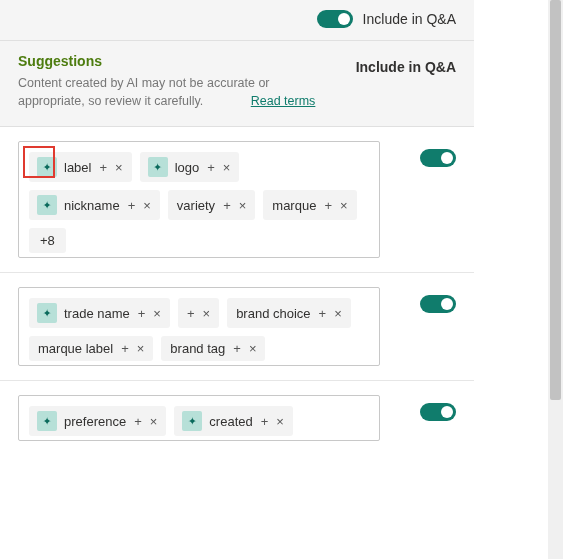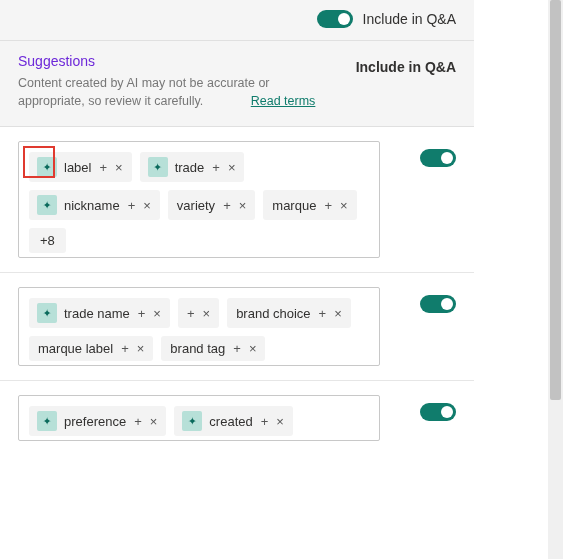--- a/index.html
+++ b/index.html
@@ -30,23 +30,23 @@
   .header-row {
     background: #f5f5f5;
     border-bottom: 1px solid #e0e0e0;
     padding: 12px 18px 16px 18px;
     display: flex;
     justify-content: space-between;
     align-items: flex-start;
   }
   .suggestions-block { max-width: 320px; }
   .suggestions-title {
-    font-weight: 400;
+    font-weight: 700;
     font-size: 14px;
-    color: #6d28d9;
+    color: #4d7c0f;
     margin-bottom: 6px;
   }
   .suggestions-desc {
     font-size: 12.5px;
     color: #777;
     line-height: 1.4;
   }
   .read-terms {
     color: #107c6c;
     text-decoration: underline;
@@ -184,21 +184,21 @@
     <div class="chip-box">
       <span class="chip">
         <span class="sparkle-icon">✦</span>
         <span class="highlight-box"></span>
         <span class="label">label</span>
         <span class="plus">+</span>
         <span class="close">×</span>
       </span>
       <span class="chip">
         <span class="sparkle-icon">✦</span>
-        <span class="label">trade</span>
+        <span class="label">logo</span>
         <span class="plus">+</span>
         <span class="close">×</span>
       </span>
       <span class="chip">
         <span class="sparkle-icon">✦</span>
         <span class="label">nickname</span>
         <span class="plus">+</span>
         <span class="close">×</span>
       </span>
       <span class="chip">

